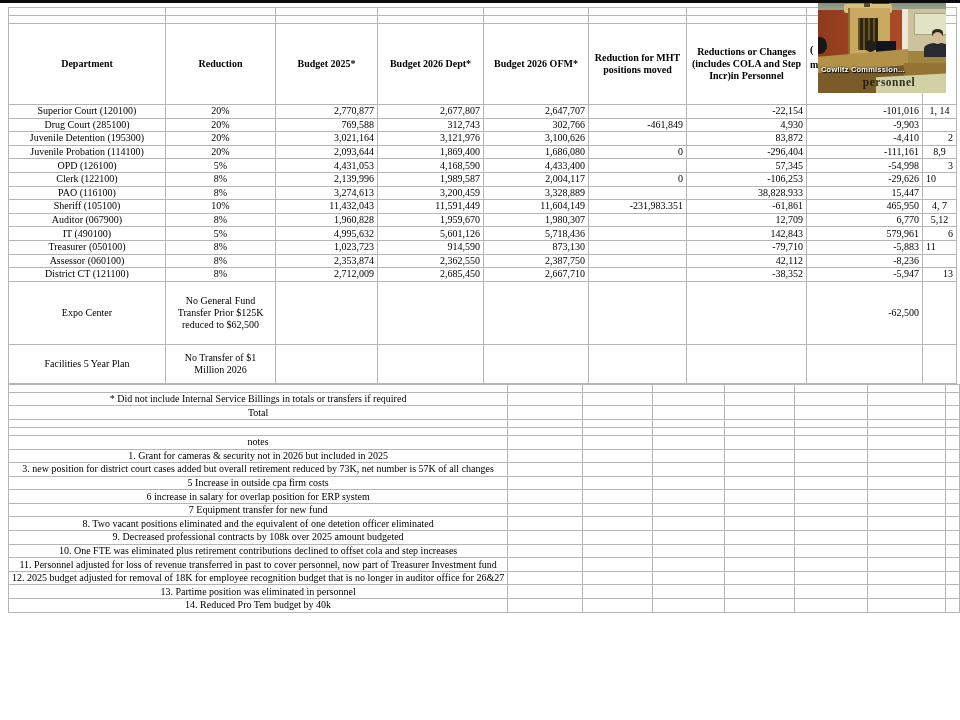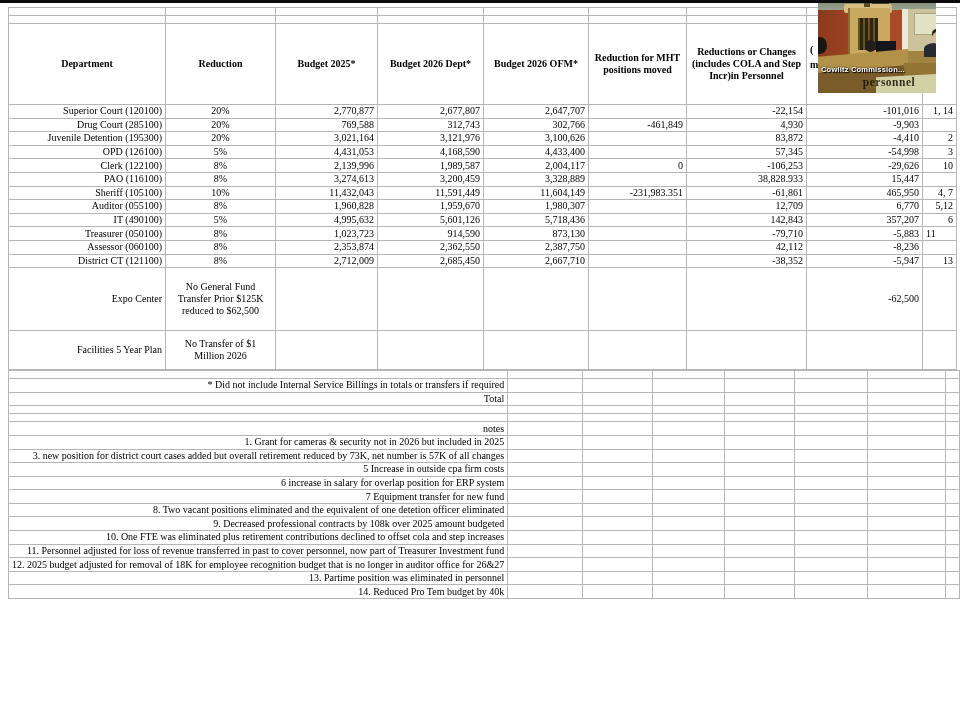--- a/index.html
+++ b/index.html
@@ -11,30 +11,30 @@
   table.grid { border-collapse:collapse; table-layout:fixed; background:#fff; }
   table.grid td, table.grid th { border:1px solid #b5b5b5; font-size:10px; line-height:12px;
             padding:0 3px; overflow:visible; vertical-align:middle; font-weight:normal; }
   table.grid th { font-weight:bold; text-align:center; }
   tr.thin td { height:7px; padding:0; }
   tr.hdr th { height:80px; }
   tr.dr { height:13.6px; }
   tr.expo td { height:62px; }
   tr.fac td { height:38px; }
   tr.std { height:13.6px; }
-  .al { text-align:right; } .ac { text-align:center; } .ar { text-align:right; }
+  .al { text-align:center; } .ac { text-align:center; } .ar { text-align:right; }
   .b { font-weight:bold; }
   .h8wrap { display:flex; flex-direction:column; justify-content:center; height:100%; }
   .h8wrap span { display:block; line-height:15px; }
   .h8l { text-align:left; } .h8c { text-align:center; }
   .note-text { position:relative; z-index:2; display:inline-block; white-space:nowrap;
                background:#fff; line-height:12px; }
 
   
-  .pip { position:absolute; left:818px; top:3px; width:118px; height:90px; overflow:hidden;
+  .pip { position:absolute; left:818px; top:3px; width:128px; height:90px; overflow:hidden;
          z-index:5; background:#8b5cf6; }
   .pip div { position:absolute; }
   .ceiling { left:0; top:0; width:142px; height:7px; background:linear-gradient(#86907c,#99a28d); }
   .vent { left:54px; top:0; width:17px; height:5px; background:#3c4438; }
   .wall { left:0; top:6px; width:142px; height:52px;
           background:linear-gradient(90deg,#8d3a1d,#a84b26 45%,#a54824); }
   .wallr { left:88px; top:6px; width:54px; height:48px; background:#cac39b; }
   .column { left:84px; top:6px; width:6px; height:48px; background:#ece9d8; }
   .window { left:96px; top:10px; width:34px; height:20px; background:#e2e2c4; border:1px solid #a9a67f; }
   .canopy { left:26px; top:1px; width:48px; height:9px; background:#d8bf80; border-radius:2px; }
@@ -151,40 +151,51 @@
           <td class="ac">20%</td>
           <td class="ar">3,021,164</td>
           <td class="ar">3,121,976</td>
           <td class="ar">3,100,626</td>
           <td class="ar"></td>
           <td class="ar">83,872</td>
           <td class="ar">-4,410</td>
           <td class="al" style="text-align: right;">2</td>
         </tr>
           <tr class="dr">
+          <td class="al">Juvenile Probation (114100)</td>
+          <td class="ac">20%</td>
+          <td class="ar">2,093,644</td>
+          <td class="ar">1,869,400</td>
+          <td class="ar">1,686,080</td>
+          <td class="ar">0</td>
+          <td class="ar">-296,404</td>
+          <td class="ar">-111,161</td>
+          <td class="al">8,9</td>
+        </tr>
+          <tr class="dr">
           <td class="al">OPD (126100)</td>
           <td class="ac">5%</td>
           <td class="ar">4,431,053</td>
           <td class="ar">4,168,590</td>
           <td class="ar">4,433,400</td>
           <td class="ar"></td>
           <td class="ar">57,345</td>
           <td class="ar">-54,998</td>
           <td class="al" style="text-align: right;">3</td>
         </tr>
           <tr class="dr">
           <td class="al">Clerk (122100)</td>
           <td class="ac">8%</td>
           <td class="ar">2,139,996</td>
           <td class="ar">1,989,587</td>
           <td class="ar">2,004,117</td>
           <td class="ar">0</td>
           <td class="ar">-106,253</td>
           <td class="ar">-29,626</td>
-          <td class="al" style="text-align: right;">10</td>
+          <td class="al" style="text-align: left;">10</td>
         </tr>
           <tr class="dr">
           <td class="al">PAO (116100)</td>
           <td class="ac">8%</td>
           <td class="ar">3,274,613</td>
           <td class="ar">3,200,459</td>
           <td class="ar">3,328,889</td>
           <td class="ar"></td>
           <td class="ar">38,828.933</td>
           <td class="ar">15,447</td>
@@ -195,39 +206,39 @@
           <td class="ac">10%</td>
           <td class="ar">11,432,043</td>
           <td class="ar">11,591,449</td>
           <td class="ar">11,604,149</td>
           <td class="ar">-231,983.351</td>
           <td class="ar">-61,861</td>
           <td class="ar">465,950</td>
           <td class="al">4, 7</td>
         </tr>
           <tr class="dr">
-          <td class="al">Auditor (055100)</td>
+          <td class="al">Auditor (067900)</td>
           <td class="ac">8%</td>
           <td class="ar">1,960,828</td>
           <td class="ar">1,959,670</td>
           <td class="ar">1,980,307</td>
           <td class="ar"></td>
           <td class="ar">12,709</td>
           <td class="ar">6,770</td>
           <td class="al">5,12</td>
         </tr>
           <tr class="dr">
           <td class="al">IT (490100)</td>
           <td class="ac">5%</td>
           <td class="ar">4,995,632</td>
           <td class="ar">5,601,126</td>
           <td class="ar">5,718,436</td>
           <td class="ar"></td>
           <td class="ar">142,843</td>
-          <td class="ar">357,207</td>
+          <td class="ar">579,961</td>
           <td class="al" style="text-align: right;">6</td>
         </tr>
           <tr class="dr">
           <td class="al">Treasurer (050100)</td>
           <td class="ac">8%</td>
           <td class="ar">1,023,723</td>
           <td class="ar">914,590</td>
           <td class="ar">873,130</td>
           <td class="ar"></td>
           <td class="ar">-79,710</td>

